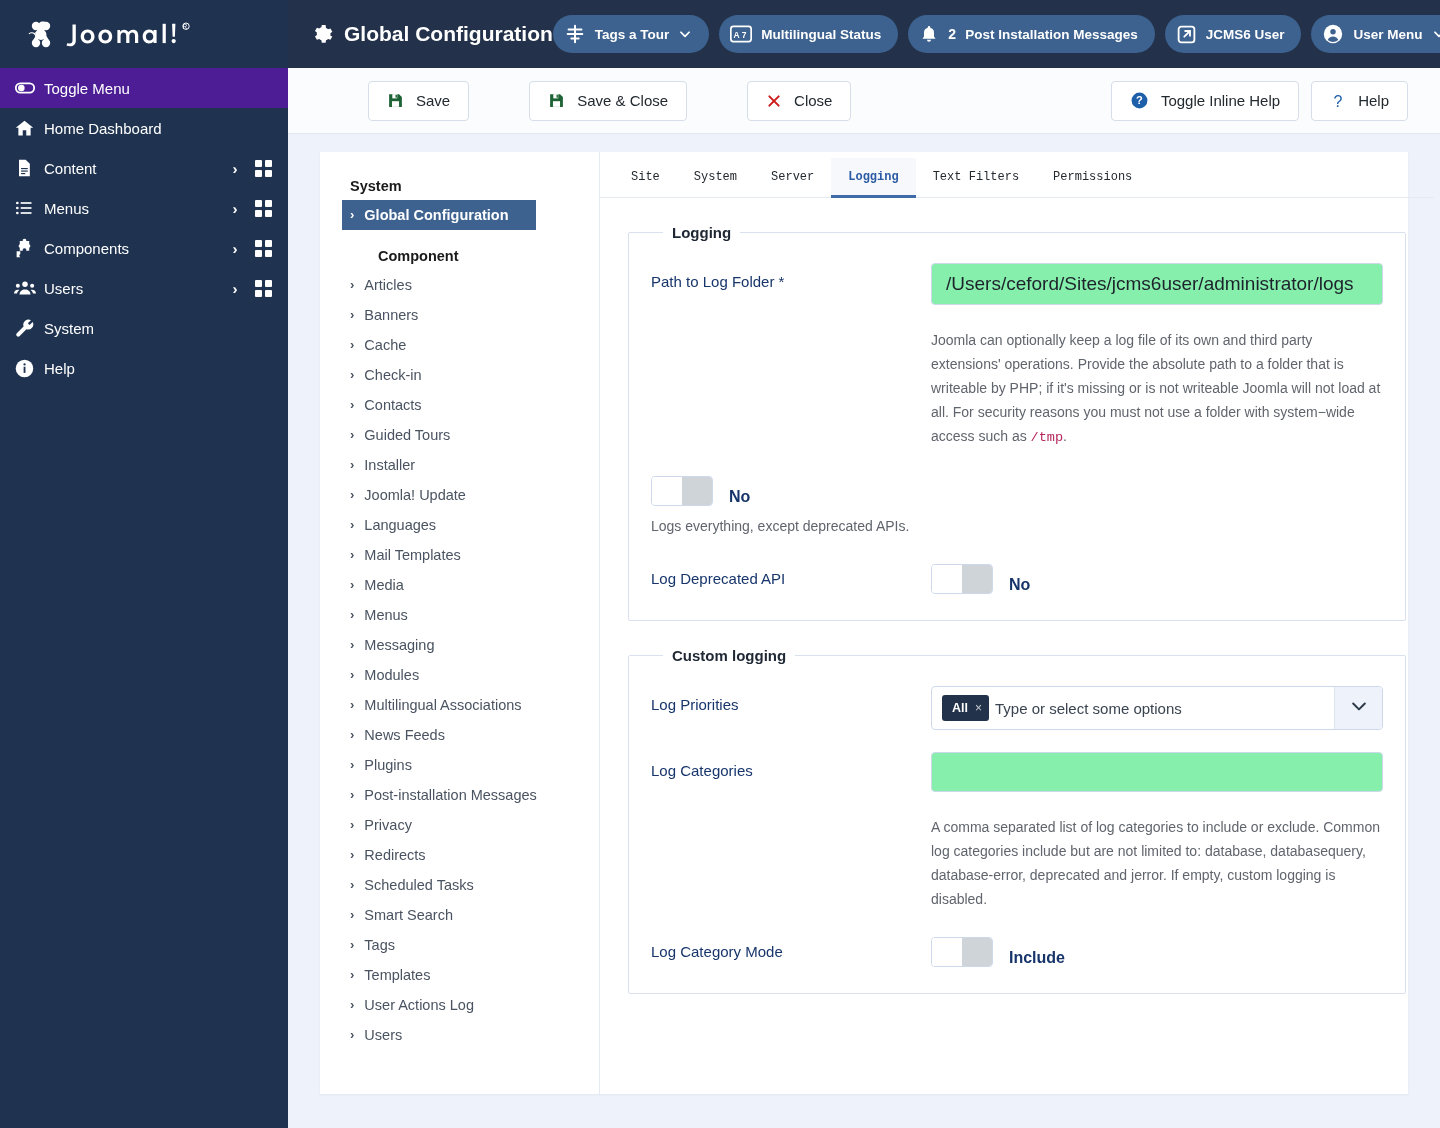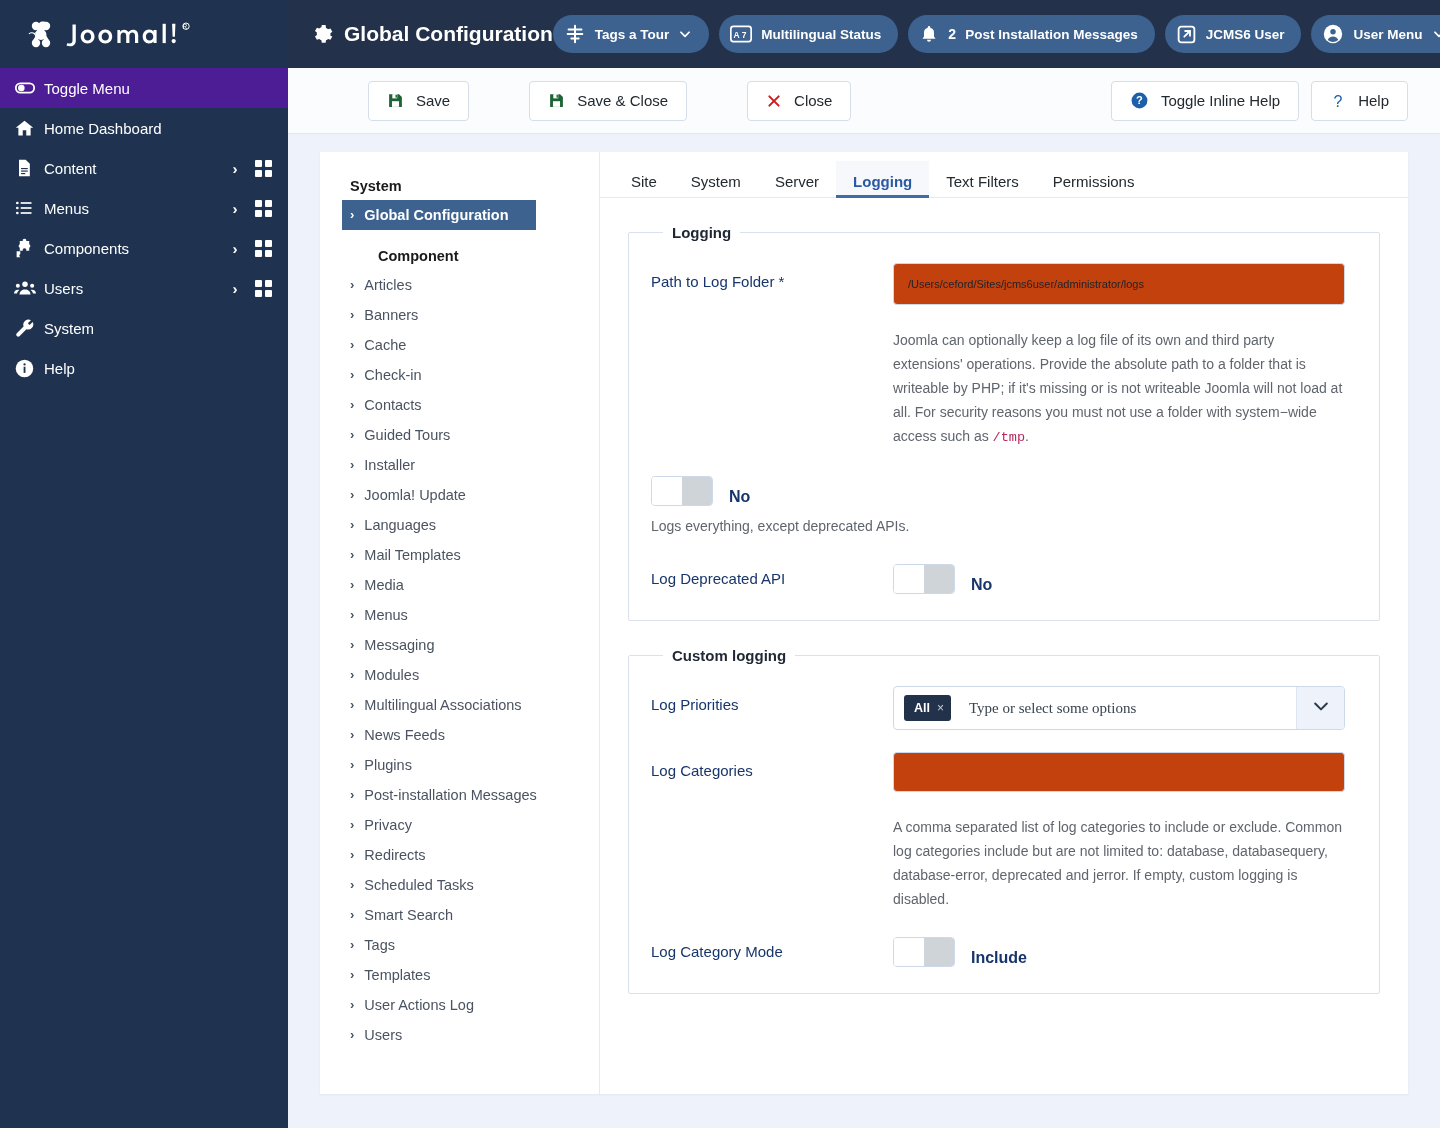--- a/index.html
+++ b/index.html
@@ -160,59 +160,61 @@
 
   
   #form-area { flex: 1 1 auto; padding: 0; }
   #tabs {
     display: flex; align-items: flex-end;
     height: 46px;
     border-bottom: 1px solid #e4e9f2;
     padding-left: 14px;
   }
   .tab {
-    font-size: 15px; color: #22292f;
-    padding: 12px 17px 5px 17px;
+    font-size: 12px; color: #22292f;
+    padding: 12px 17px 11px 17px;
     cursor: pointer;
     border-bottom: 3px solid transparent;
     position: relative; top: 1px;
     white-space: nowrap;
+    font-family: Liberation Mono, monospace;
   }
   .tab.active {
     color: #2b5aa3; font-weight: bold;
     background: #f6f8fc;
     border-bottom: 3px solid #3f6ba8;
   }
 
   .fs {
     margin: 26px 28px 0 28px;
     border: 1px solid #d9e1ee;
     border-radius: 2px;
     padding: 0 22px 26px 22px;
   }
   .fs legend {
     font-size: 15px; font-weight: bold; color: #1e2733;
     padding: 0 9px; margin-left: 12px;
   }
   .frow {
     display: flex; align-items: flex-start;
     margin-top: 22px;
+    gap: 38px;
   }
   .flabel {
     width: 242px; min-width: 242px;
     font-size: 15px; color: #17356b;
     padding-top: 10px;
   }
   .fctl { flex: 1 1 auto; max-width: 452px; }
   .inp {
     width: 452px; height: 42px;
     border: 1px solid #cdd9ea;
     border-radius: 4px;
-    background: #c2410c;
-    font-size: 11px; color: #1d232b;
+    background: #86efac;
+    font-size: 19px; color: #1d232b;
     padding: 0 14px;
     display: flex; align-items: center;
   }
   .help {
     font-size: 14px; color: #60656d;
     line-height: 24px;
     margin-top: 23px;
     max-width: 452px;
   }
   .help code { font-family: "Liberation Mono", monospace; color: #b7275c; font-size: 13.5px; }
@@ -246,21 +248,21 @@
     background: #22324a; color: #fff;
     border-radius: 3px;
     height: 26px;
     display: flex; align-items: center;
     padding: 0 7px 0 10px;
     font-size: 12.5px; font-weight: bold;
     margin-left: 10px;
     cursor: pointer;
   }
   .chip .x { margin-left: 7px; font-size: 12px; font-weight: normal; opacity: .75; }
-  .choices-ph { font-size: 15px; color: #3a4450; margin-left: 18px; flex: 1 1 auto; font-family: Liberation Serif, serif; }
+  .choices-ph { font-size: 15px; color: #3a4450; margin-left: 6px; flex: 1 1 auto; }
   .choices-btn {
     width: 48px; height: 100%;
     background: #eef2fa;
     border-left: 1px solid #dde5f1;
     display: flex; align-items: center; justify-content: center;
     cursor: pointer;
   }
   .inp.empty { height: 40px; }
 </style>
 </head>

